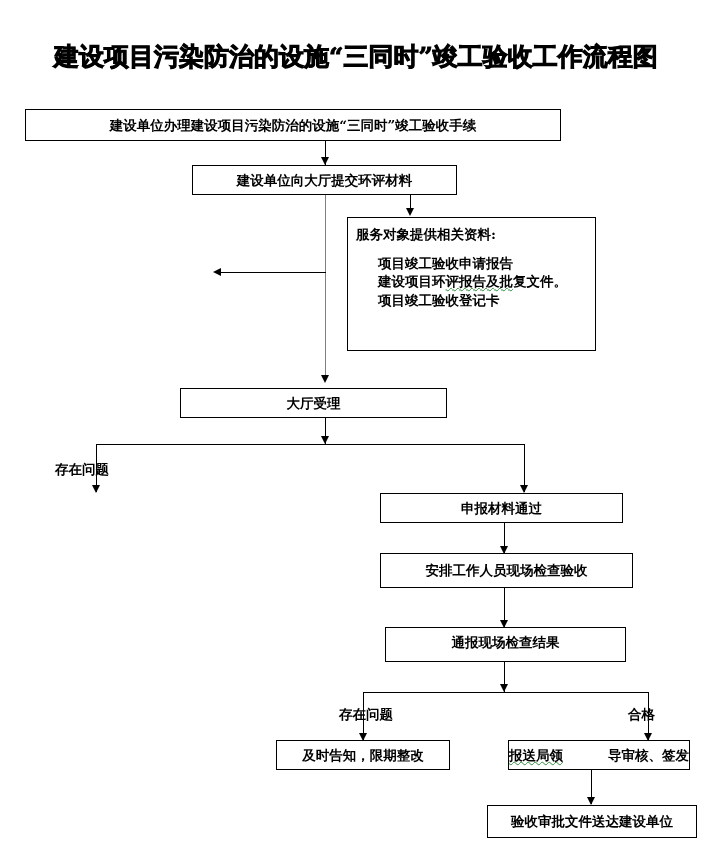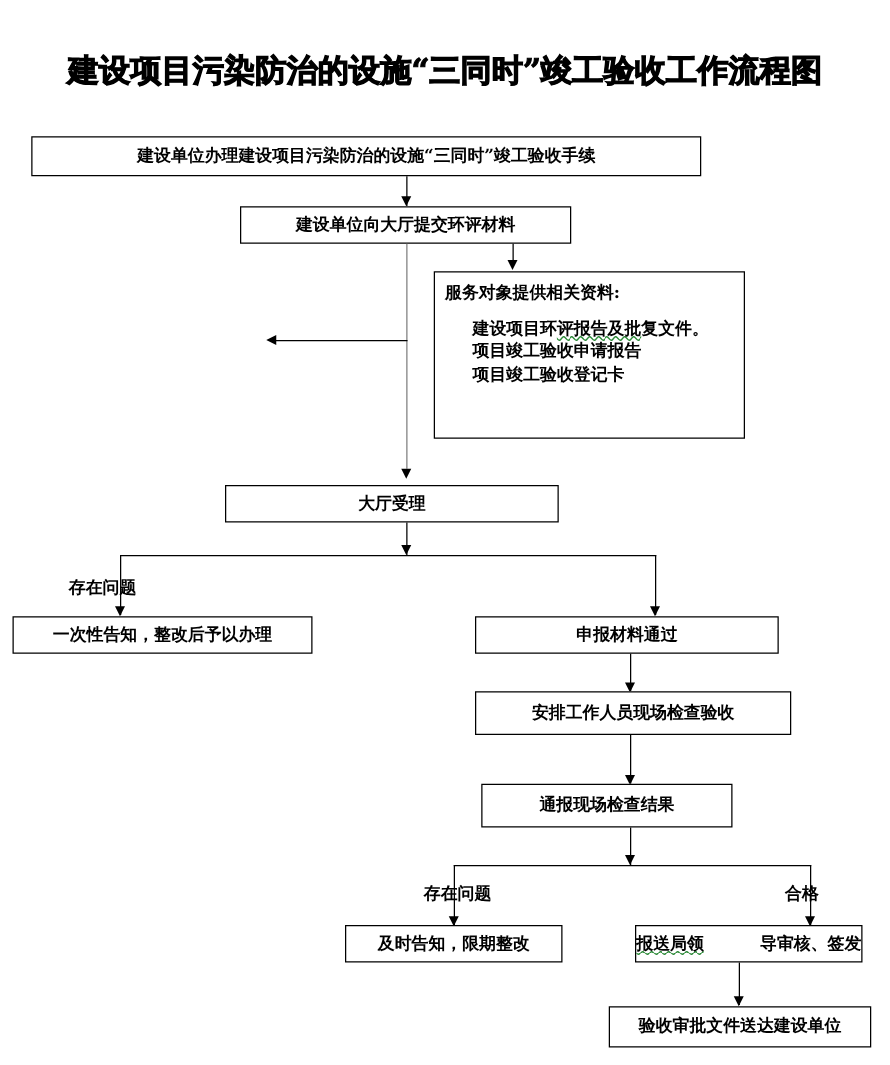--- a/index.html
+++ b/index.html
@@ -130,59 +130,56 @@
 
   <div class="vline gray" style="left:325px; top:195px; height:180px;"></div>
   <div class="arrow-down" style="left:321px; top:375px;"></div>
 
   <div class="hline" style="left:218px; top:272px; width:108px;"></div>
   <div class="arrow-left" style="left:213px; top:268px;"></div>
 
 
   <div class="box leftalign" style="left:347px; top:217px; width:249px; height:134px;">
     <p class="para head">服务对象提供相关资料:</p>
+    <p class="para body">项目竣工验收申请报告</p>
     <p class="para body"><span>建设项目环</span><span class="sq">评报告及批</span><span>复文件。</span></p>
-    <p class="para body">项目竣工验收申请报告</p>
     <p class="para body">项目竣工验收登记卡</p>
   </div>
 
   <div class="box center" style="left:180px; top:388px; width:267px; height:30px;">
     <span>大厅受理</span>
   </div>
 
   <div class="vline" style="left:325px; top:418px; height:26px;"></div>
   <div class="arrow-down" style="left:321px; top:436px;"></div>
   <div class="hline" style="left:96px; top:444px; width:429px;"></div>
 
   <div class="vline" style="left:96px; top:444px; height:48px;"></div>
   <div class="arrow-down" style="left:92px; top:485px;"></div>
   <div class="edge-label" style="left:55px; top:461px;">存在问题</div>
 
   <div class="vline" style="left:524px; top:444px; height:48px;"></div>
   <div class="arrow-down" style="left:520px; top:485px;"></div>
 
-  <div class="box center" style="left:10px; top:493px; width:240px; height:30px;">
-    <span>一次性告知，整改后予以办理</span>
-  </div>
 
   <div class="box center" style="left:380px; top:493px; width:243px; height:30px;">
     <span>申报材料通过</span>
   </div>
 
   <div class="vline" style="left:504px; top:523px; height:30px;"></div>
   <div class="arrow-down" style="left:500px; top:546px;"></div>
 
   <div class="box center" style="left:380px; top:553px; width:253px; height:35px;">
     <span>安排工作人员现场检查验收</span>
   </div>
 
   <div class="vline" style="left:504px; top:588px; height:39px;"></div>
   <div class="arrow-down" style="left:500px; top:620px;"></div>
 
-  <div class="box center" style="left:385px; top:627px; width:201px; height:35px;">
+  <div class="box center" style="left:385px; top:627px; width:241px; height:35px;font-family:Liberation Mono, monospace;">
     <span>通报现场检查结果</span>
   </div>
 
   <div class="vline" style="left:504px; top:662px; height:30px;"></div>
   <div class="arrow-down" style="left:500px; top:684px;"></div>
   <div class="hline" style="left:363px; top:692px; width:286px;"></div>
 
   <div class="vline" style="left:363px; top:692px; height:48px;"></div>
   <div class="arrow-down" style="left:359px; top:733px;"></div>
   <div class="edge-label" style="left:339px; top:706px;">存在问题</div>

